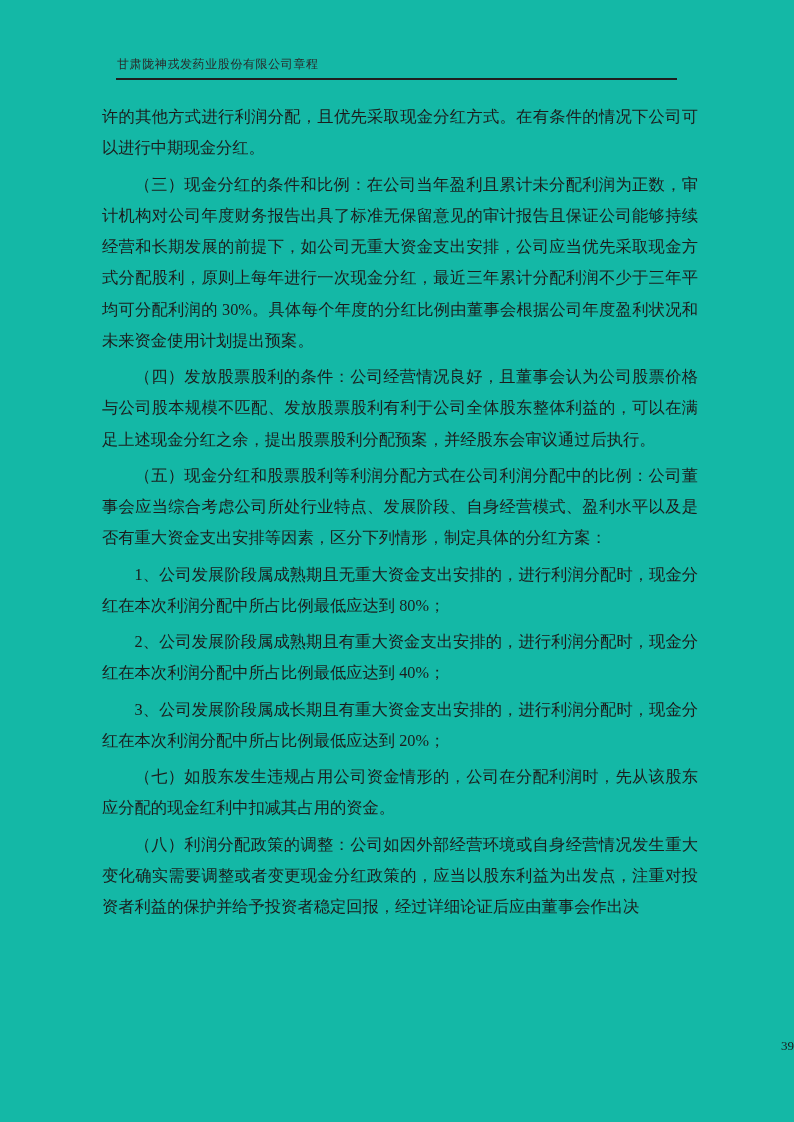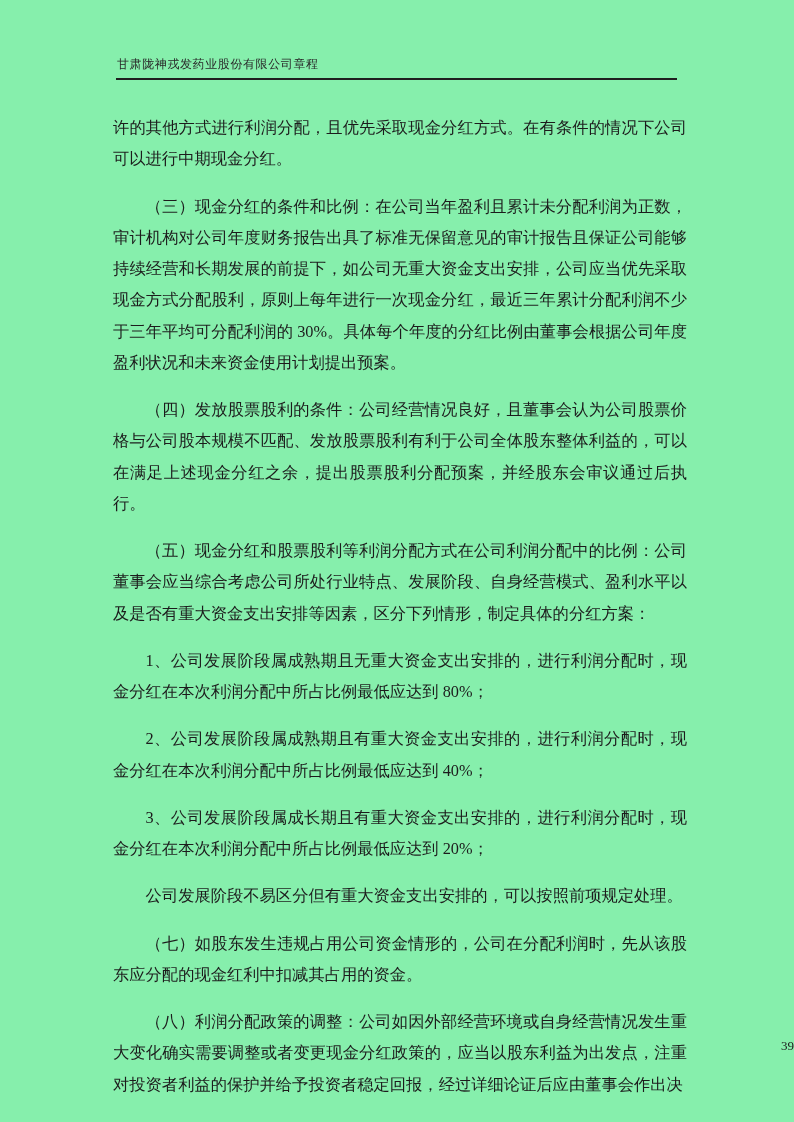--- a/index.html
+++ b/index.html
@@ -4,21 +4,21 @@
 <style>
   html, body {
     margin: 0;
     padding: 0;
     background: #ffffff;
   }
   .page {
     position: relative;
     width: 794px;
     height: 1122px;
-    background: #86efac;
+    background: #14b8a6;
     overflow: hidden;
     font-family: "Liberation Serif", "DejaVu Serif", serif;
     color: #1c1c1c;
   }
   .header-title {
     position: absolute;
     left: 117px;
     top: 56px;
     font-size: 12px;
     letter-spacing: 0.6px;
@@ -37,21 +37,21 @@
     position: absolute;
     left: 97px;
     top: 96px;
     width: 606px;
     font-size: 16.3px;
     line-height: 31.25px;
     text-align: justify;
     color: #1c1c1c;
   }
   .body-text p {
-    margin: 16px;
+    margin: 5px;
     padding: 0;
   }
   .body-text p.indent {
     text-indent: 2em;
   }
   .page-number {
     position: absolute;
     left: 0;
     top: 1038px;
     width: 100%;
@@ -70,20 +70,19 @@
   <div class="header-rule"></div>
 
   <div class="body-text">
     <p>许的其他方式进行利润分配，且优先采取现金分红方式。在有条件的情况下公司可以进行中期现金分红。</p>
     <p class="indent">（三）现金分红的条件和比例：在公司当年盈利且累计未分配利润为正数，审计机构对公司年度财务报告出具了标准无保留意见的审计报告且保证公司能够持续经营和长期发展的前提下，如公司无重大资金支出安排，公司应当优先采取现金方式分配股利，原则上每年进行一次现金分红，最近三年累计分配利润不少于三年平均可分配利润的 30%。具体每个年度的分红比例由董事会根据公司年度盈利状况和未来资金使用计划提出预案。</p>
     <p class="indent">（四）发放股票股利的条件：公司经营情况良好，且董事会认为公司股票价格与公司股本规模不匹配、发放股票股利有利于公司全体股东整体利益的，可以在满足上述现金分红之余，提出股票股利分配预案，并经股东会审议通过后执行。</p>
     <p class="indent">（五）现金分红和股票股利等利润分配方式在公司利润分配中的比例：公司董事会应当综合考虑公司所处行业特点、发展阶段、自身经营模式、盈利水平以及是否有重大资金支出安排等因素，区分下列情形，制定具体的分红方案：</p>
     <p class="indent">1、公司发展阶段属成熟期且无重大资金支出安排的，进行利润分配时，现金分红在本次利润分配中所占比例最低应达到 80%；</p>
     <p class="indent">2、公司发展阶段属成熟期且有重大资金支出安排的，进行利润分配时，现金分红在本次利润分配中所占比例最低应达到 40%；</p>
     <p class="indent">3、公司发展阶段属成长期且有重大资金支出安排的，进行利润分配时，现金分红在本次利润分配中所占比例最低应达到 20%；</p>
-    <p class="indent">公司发展阶段不易区分但有重大资金支出安排的，可以按照前项规定处理。</p>
     <p class="indent">（七）如股东发生违规占用公司资金情形的，公司在分配利润时，先从该股东应分配的现金红利中扣减其占用的资金。</p>
     <p class="indent">（八）利润分配政策的调整：公司如因外部经营环境或自身经营情况发生重大变化确实需要调整或者变更现金分红政策的，应当以股东利益为出发点，注重对投资者利益的保护并给予投资者稳定回报，经过详细论证后应由董事会作出决</p>
   </div>
 
   <div class="page-number">39</div>
 
 </div>
 
 </body></html>

